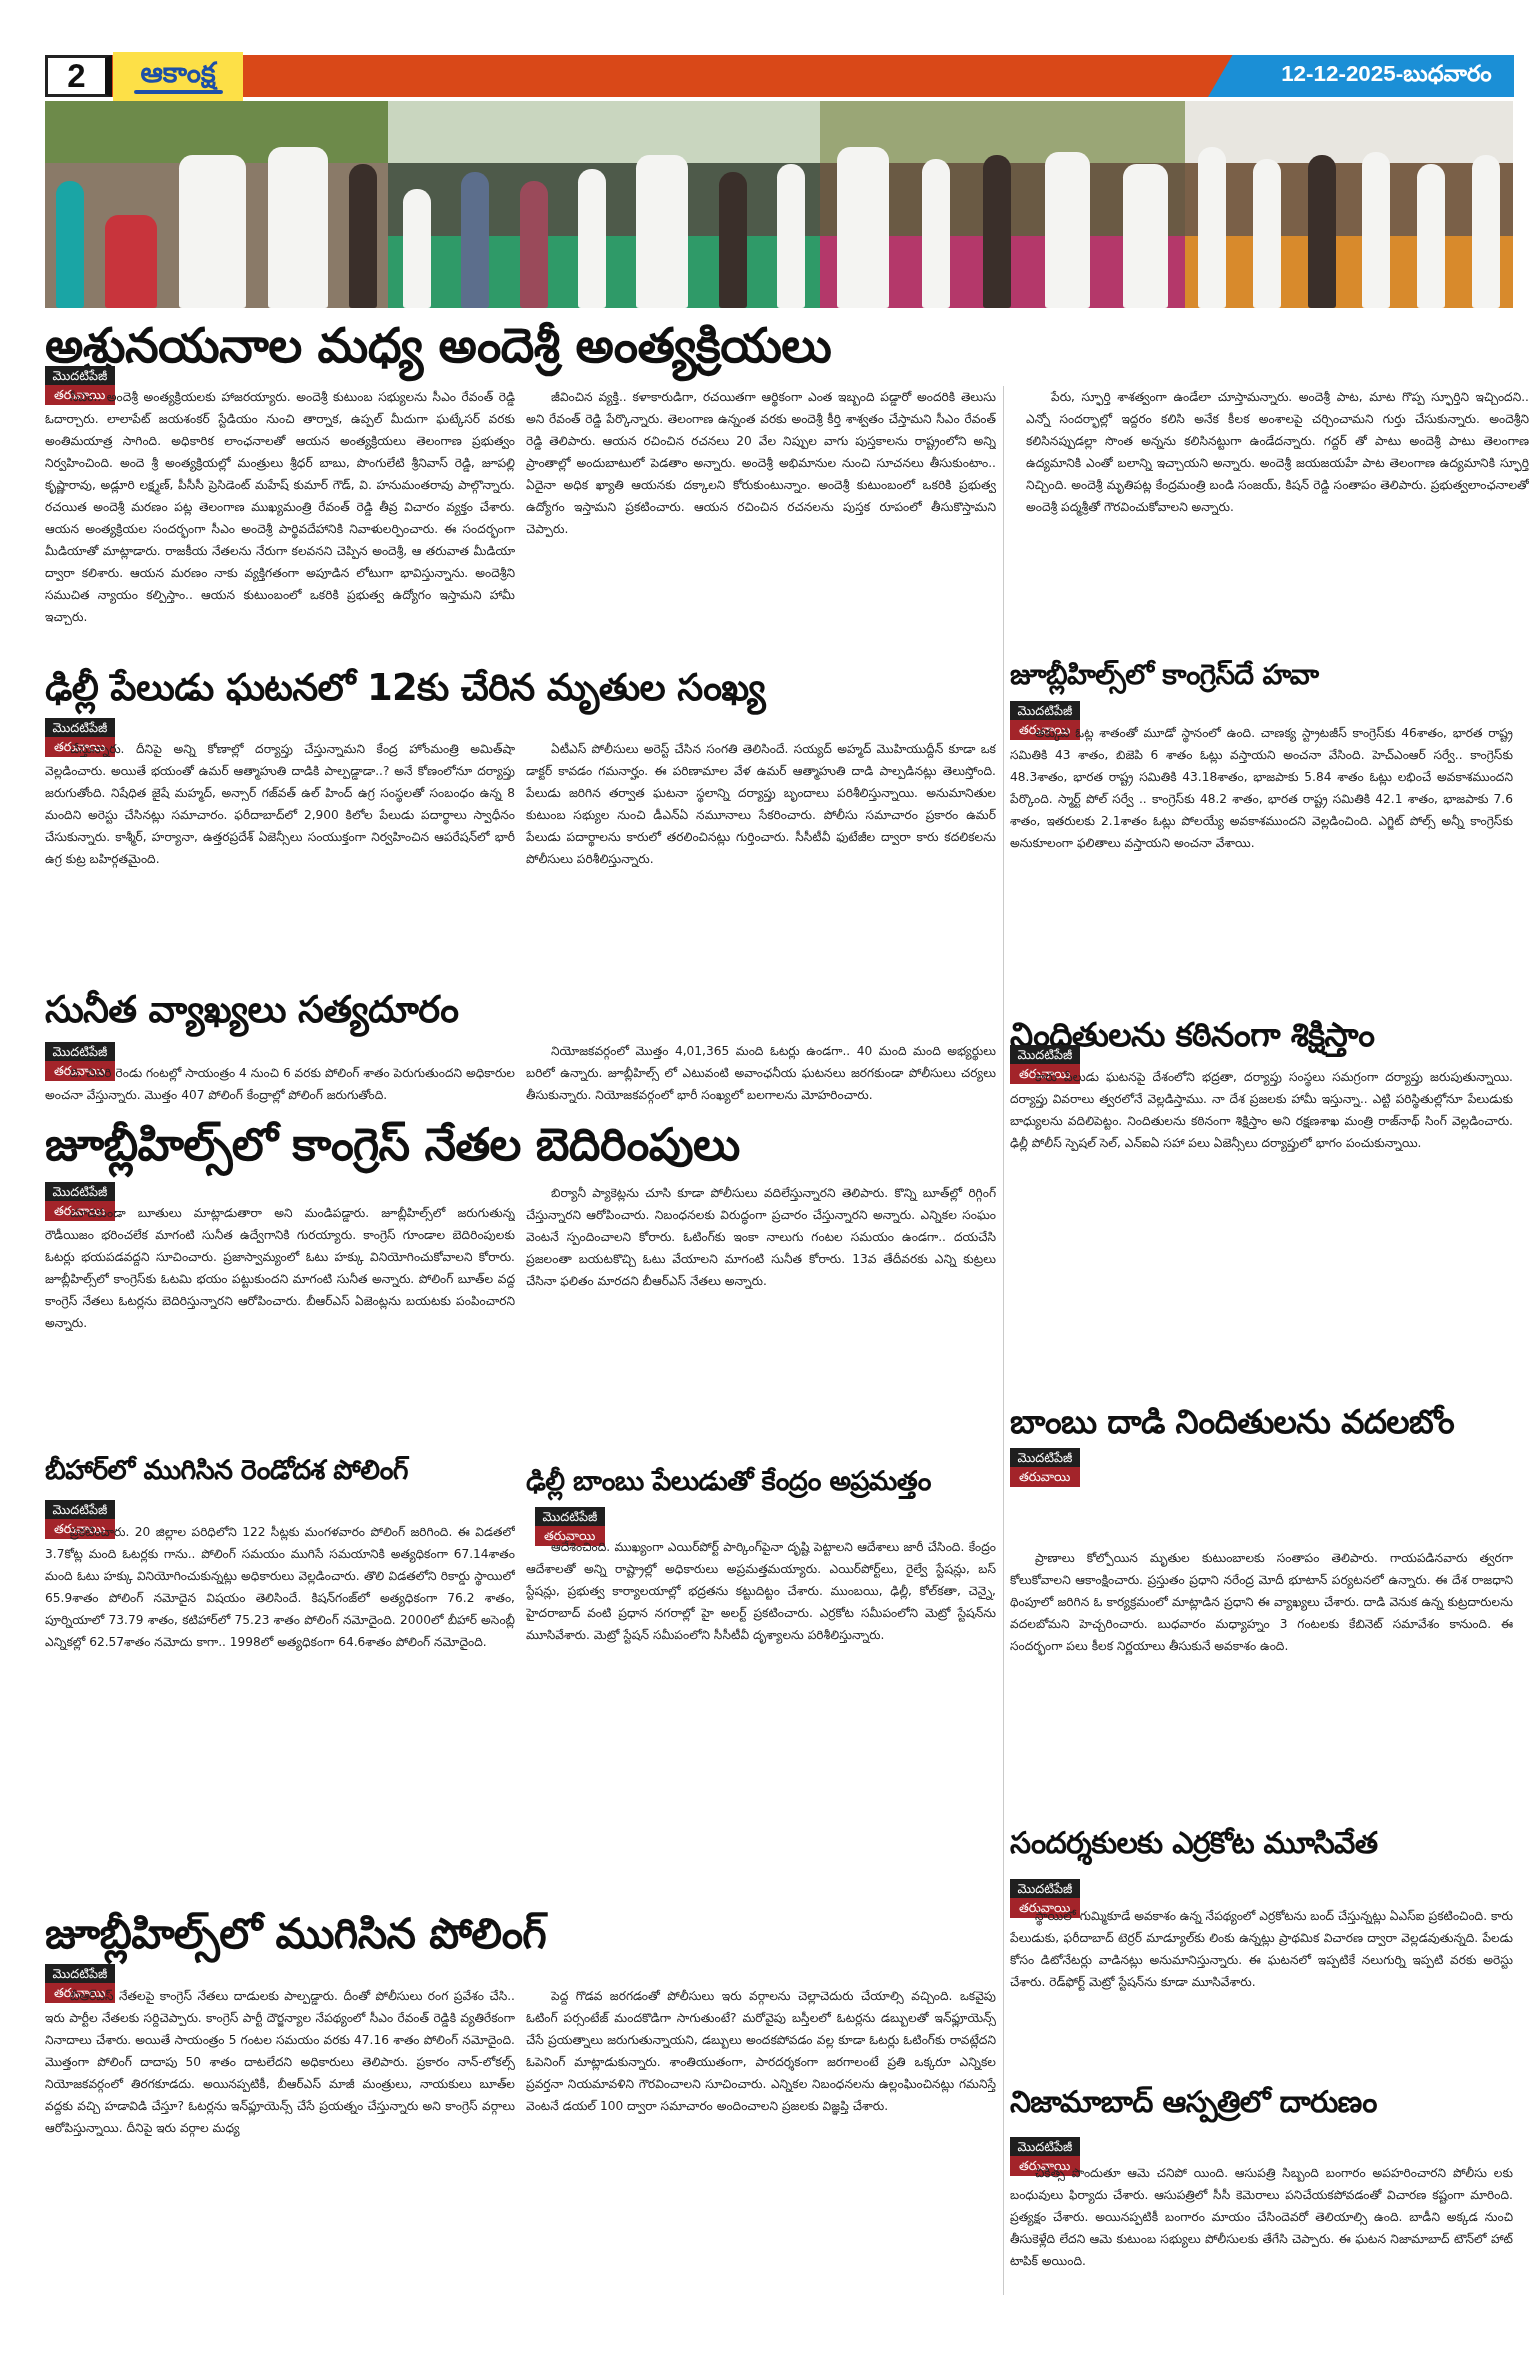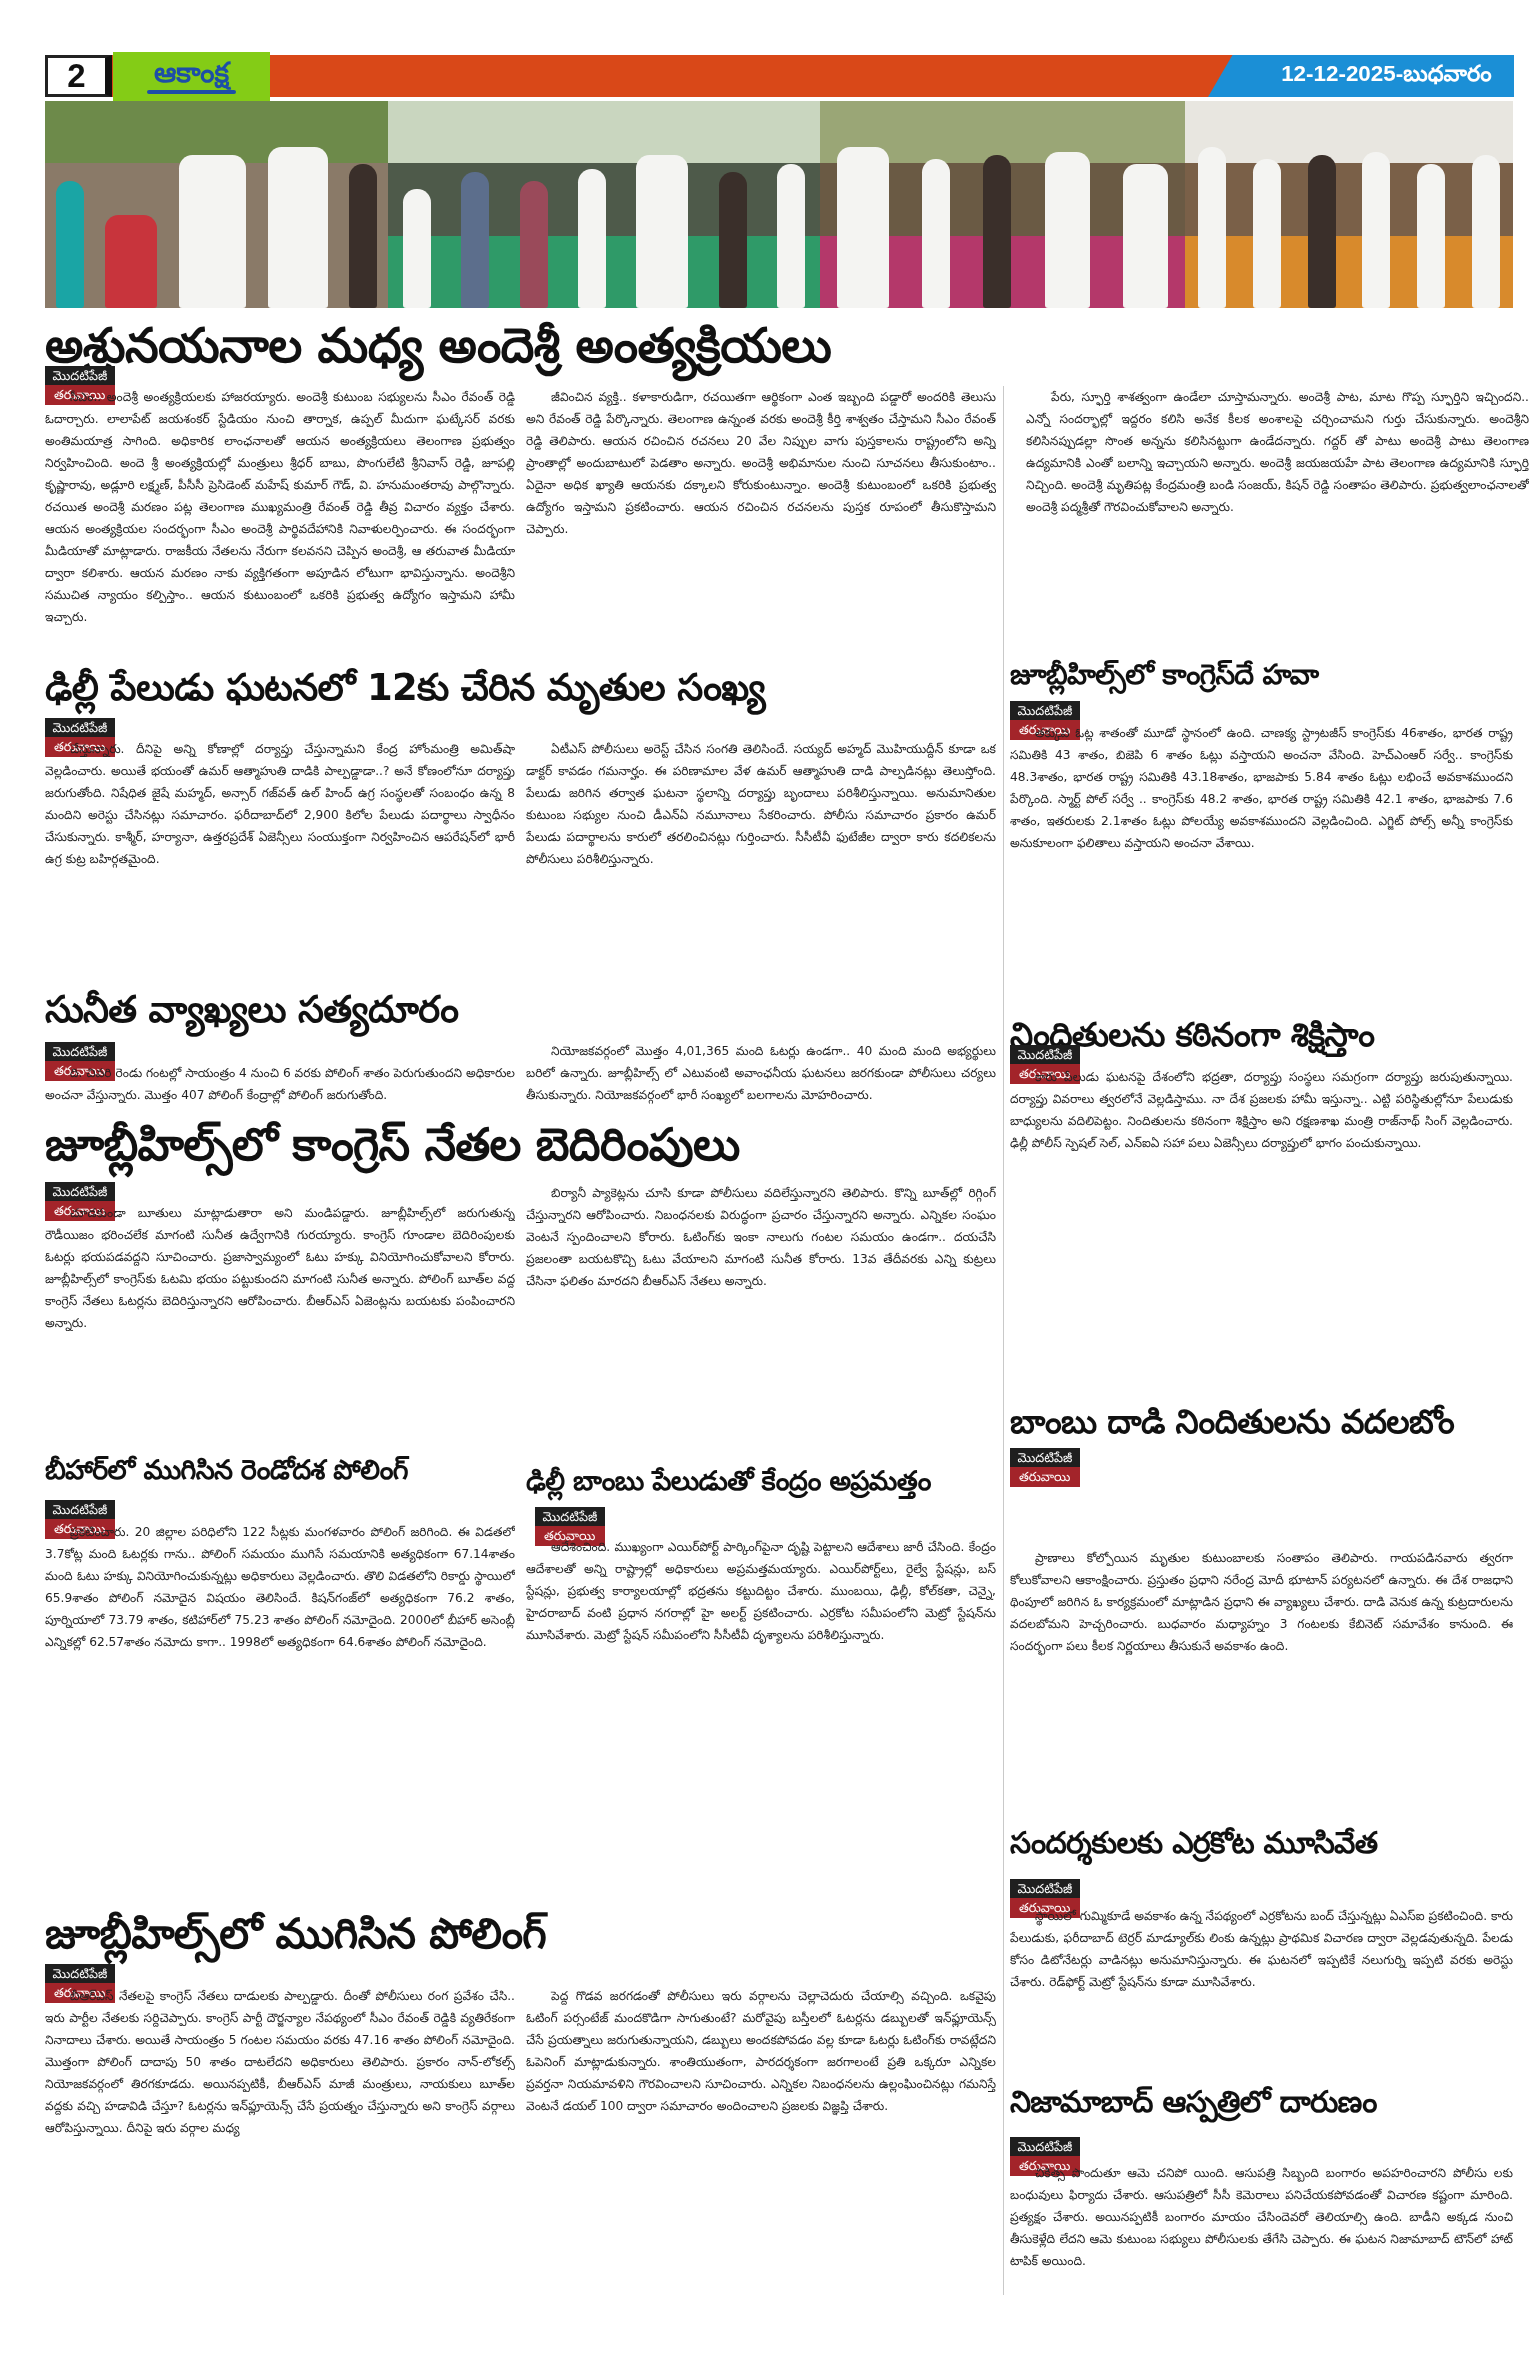--- a/index.html
+++ b/index.html
@@ -2,21 +2,21 @@
 <html style="font-size:12px"><head>
 <meta charset="utf-8">
 <style>
   * { box-sizing: border-box; margin: 0; padding: 0; }
   html, body { width: 1541px; height: 2377px; background: #ffffff; overflow: hidden; }
   body { font-family: "DejaVu Sans", "Liberation Sans", sans-serif; color: #1a1a1a; position: relative; }
 
   
   .masthead { position: absolute; left: 45px; top: 55px; width: 1469px; height: 42px; background: #d94818; }
   .page-no { position: absolute; left: 45px; top: 55px; width: 67px; height: 42px; background: #fff; border: 3px solid #222; border-right: 7.5px solid #111; display: flex; align-items: center; justify-content: center; font: bold 33px "Liberation Sans", sans-serif; color: #111; }
-  .logo { position: absolute; left: 113px; top: 52px; width: 157px; height: 49px; background: #84cc16; display: flex; flex-direction: column; align-items: center; justify-content: center; }
+  .logo { position: absolute; left: 113px; top: 52px; width: 130px; height: 49px; background: #fde047; display: flex; flex-direction: column; align-items: center; justify-content: center; }
   .logo .logo-text { font: bold 28px "DejaVu Sans", sans-serif; color: #1d4fa8; line-height: 1; }
   .logo .logo-tag { width: 89px; height: 4.5px; background: #1d4fa8; border-radius: 2.2px; margin-top: 3px; }
   .date-tab { position: absolute; left: 1208px; top: 55px; width: 306px; height: 42px; background: #1b8fd6; clip-path: polygon(8% 0, 100% 0, 100% 100%, 0 100%); display: flex; align-items: center; justify-content: flex-end; padding-right: 22.4px; }
   .date-tab span { font: bold 22.4px "Liberation Sans", sans-serif; color: #fff; }
 
   
   .photo-strip { position: absolute; left: 45px; top: 101px; width: 1469px; height: 207px; display: flex; }
   .photo { height: 100%; position: relative; overflow: hidden; }
   .photo .sky { position: absolute; left: 0; right: 0; top: 0; height: 30%; }
   .photo .ground { position: absolute; left: 0; right: 0; bottom: 0; height: 35%; }

